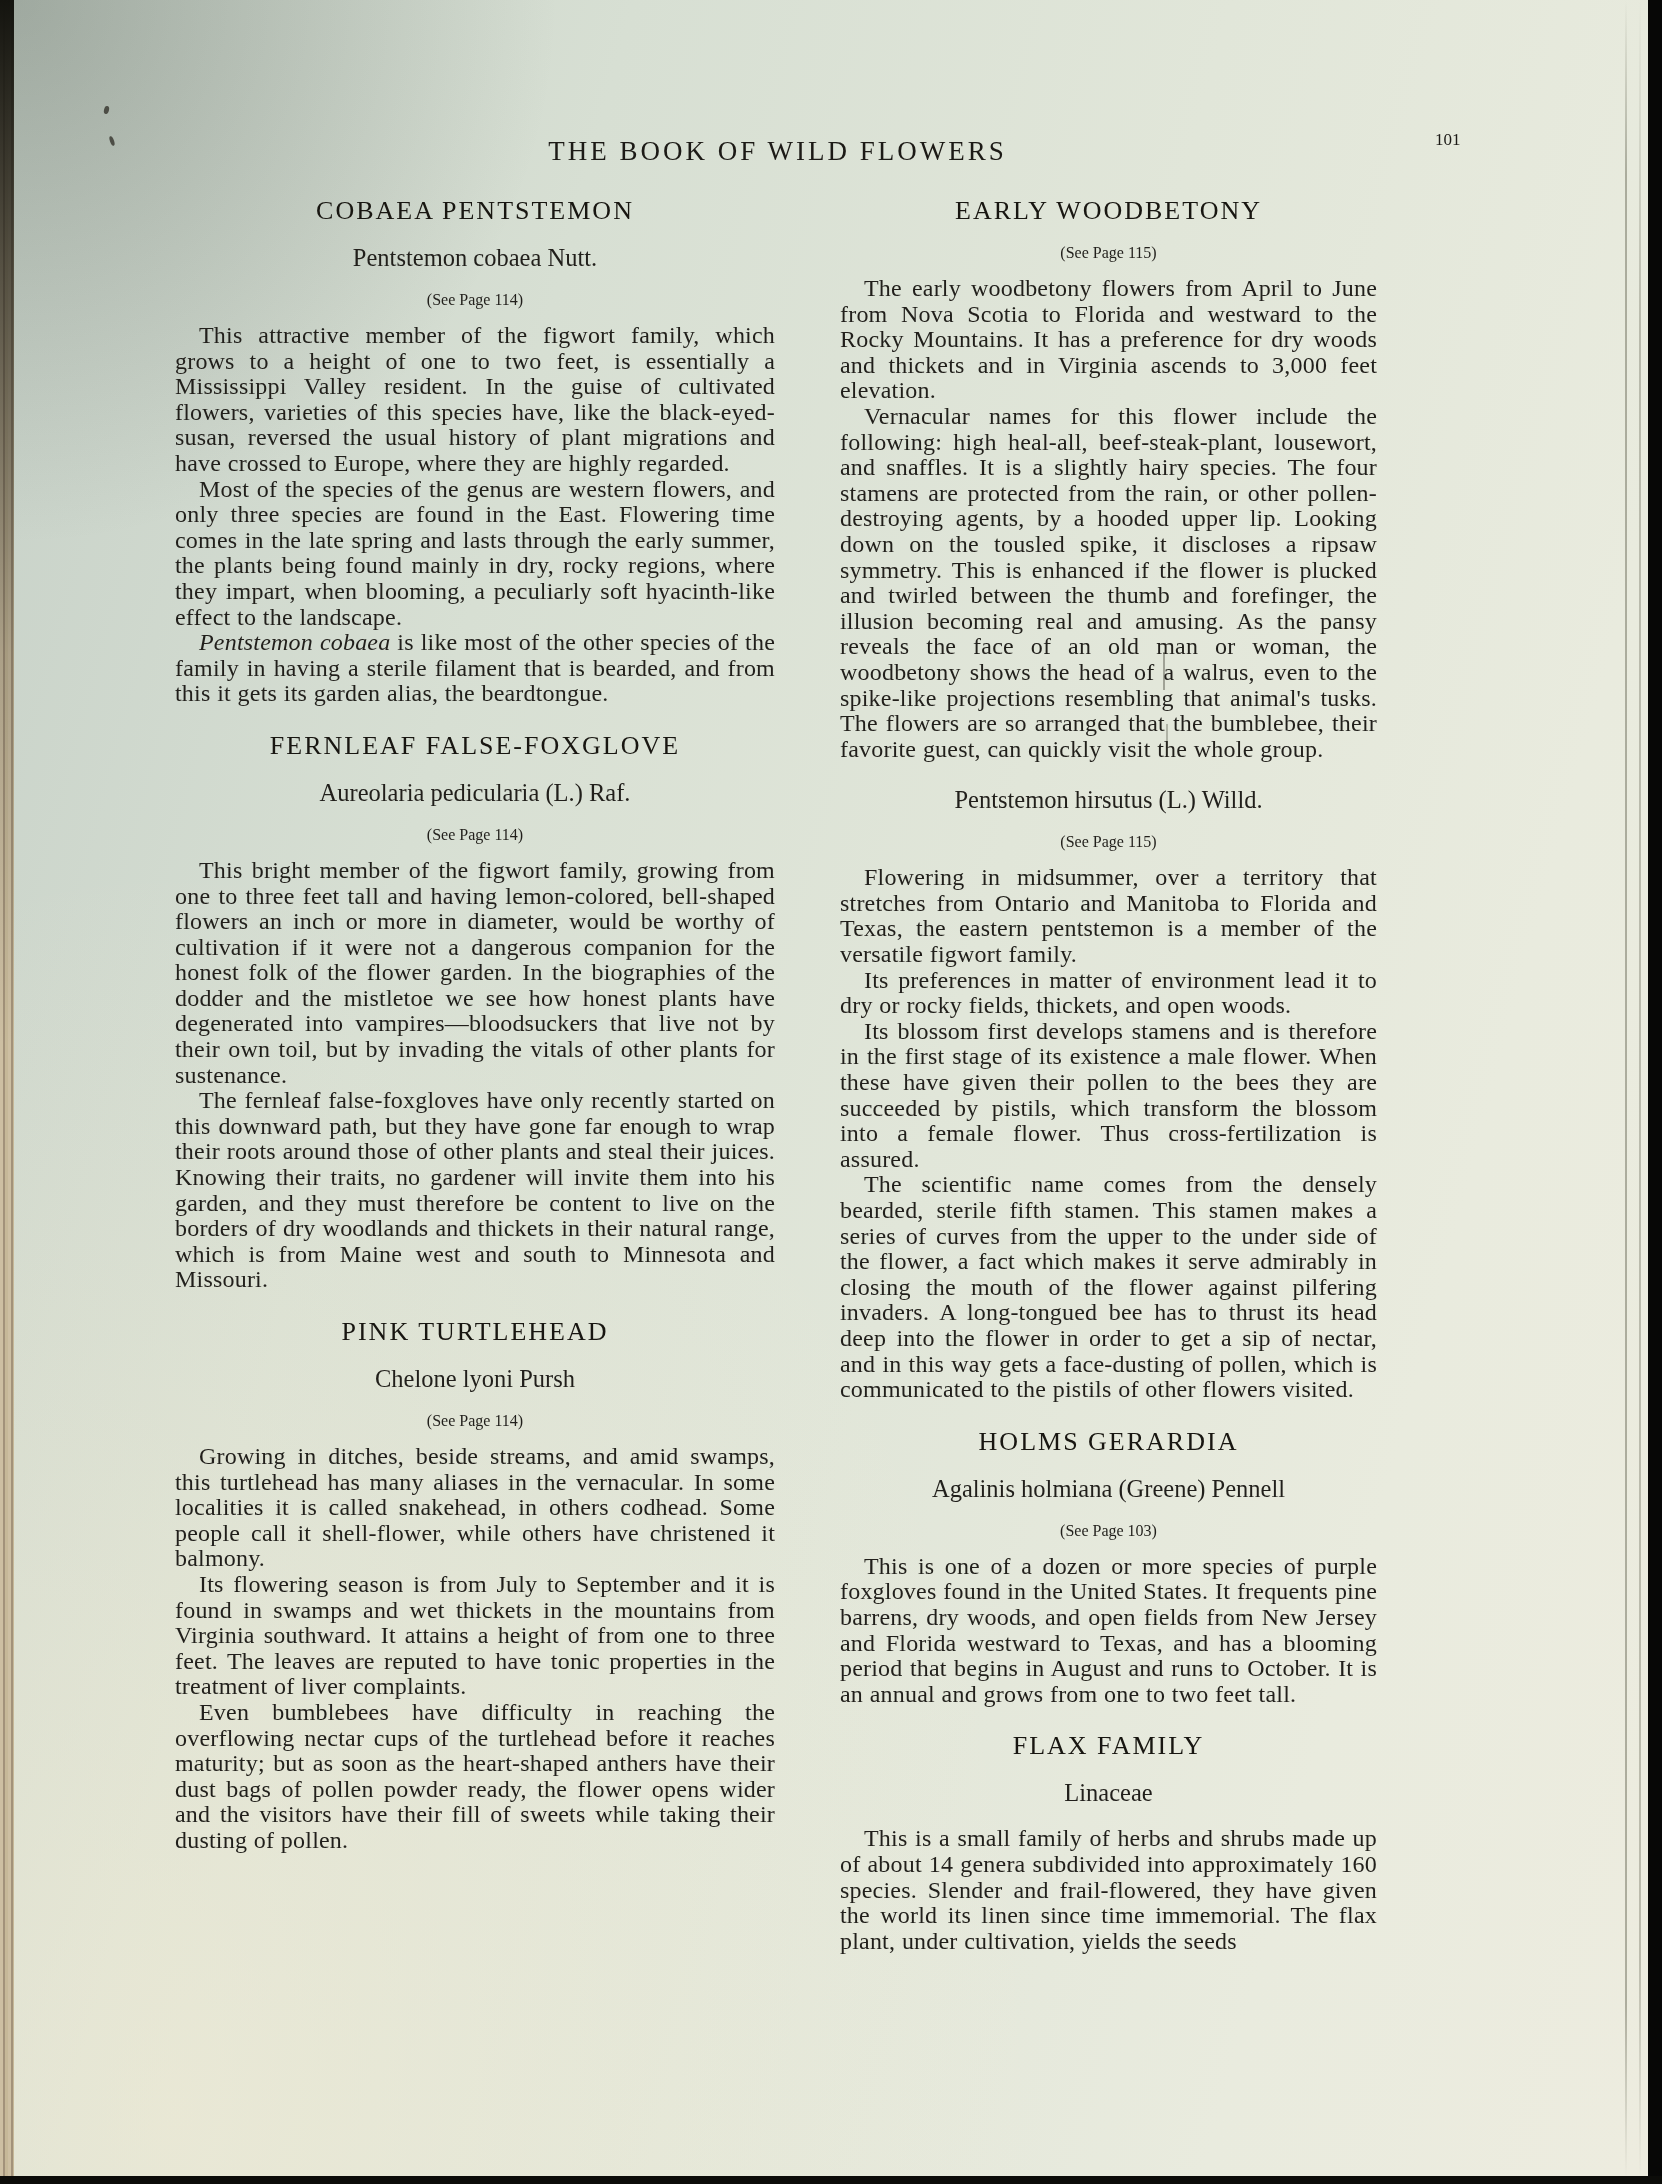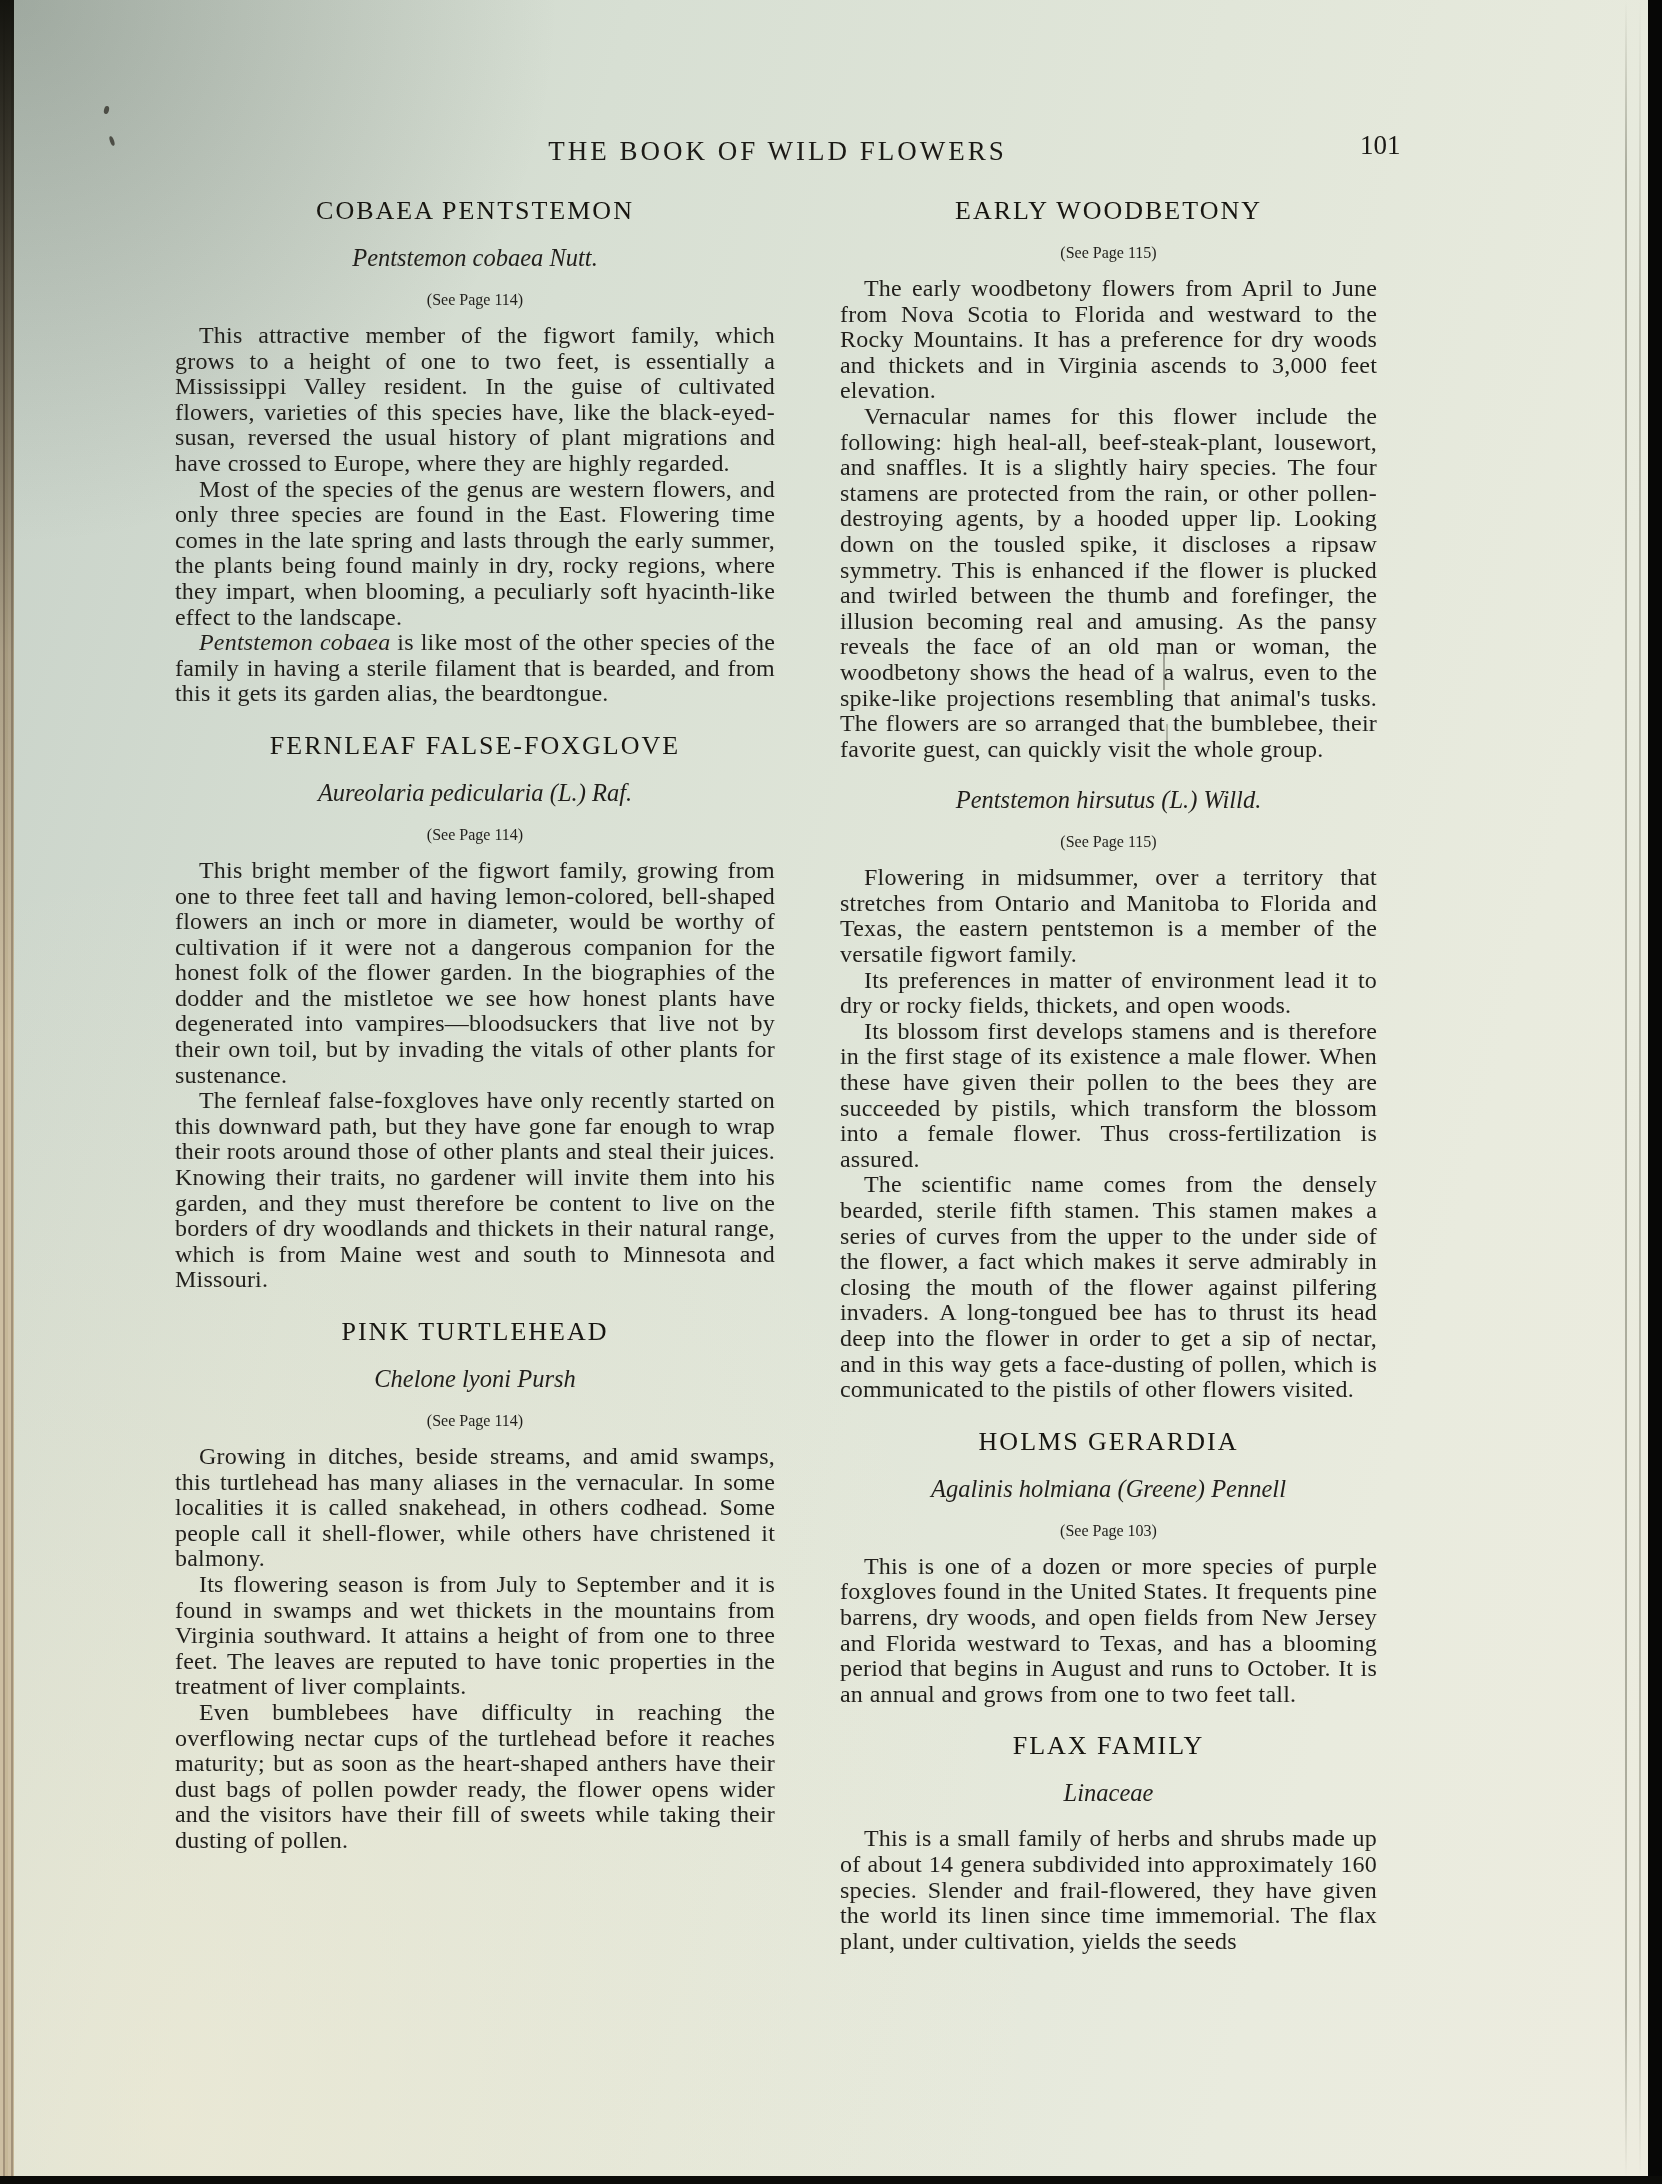--- a/index.html
+++ b/index.html
@@ -34,31 +34,31 @@
   .sheet::after{
     content:'';position:absolute;right:7px;top:0;bottom:0;width:2px;
     background:linear-gradient(rgba(95,95,78,0) 0%,rgba(95,95,78,.35) 15%,rgba(95,95,78,.35) 90%,rgba(95,95,78,0) 100%);
   }
   .running-head{
     position:absolute;left:531px;top:136px;width:465px;
     text-align:center;font-size:27px;letter-spacing:3px;color:#1c1a16;
     white-space:nowrap;
   }
   .page-number{
-    position:absolute;left:1346px;top:130px;font-size:27px;color:#1c1a16;
+    position:absolute;left:1421px;top:130px;font-size:17px;color:#1c1a16;
   }
   .column{position:absolute;top:196px;}
   .col-left{left:161px;width:600px;}
   .col-right{left:806px;width:537px;margin-left:20px;}
   .section + .section{margin-top:24px;}
   .sec-title{
     font-size:26px;font-weight:normal;letter-spacing:2px;text-align:center;
     margin:0 0 18px;color:#181611;white-space:nowrap;
   }
-  .sec-latin{font-style:italic;text-align:center;font-size:24.5px;margin:0 0 19px;}
+  .sec-latin{text-align:center;font-size:24.5px;margin:0 0 19px;}
   .sec-see{text-align:center;font-size:16px;margin:0 0 14px;}
   .para{
     font-size:24px;line-height:25.6px;letter-spacing:.2px;word-spacing:.5px;
     text-align:justify;text-indent:24px;margin:0;
     hyphens:auto;-webkit-hyphens:auto;
   }
   .para i{font-style:italic;}
   
   .speck{position:absolute;background:#35332c;border-radius:50%;opacity:.8;}
   .speck-1{left:90px;top:106px;width:5px;height:8px;transform:rotate(14deg);}

